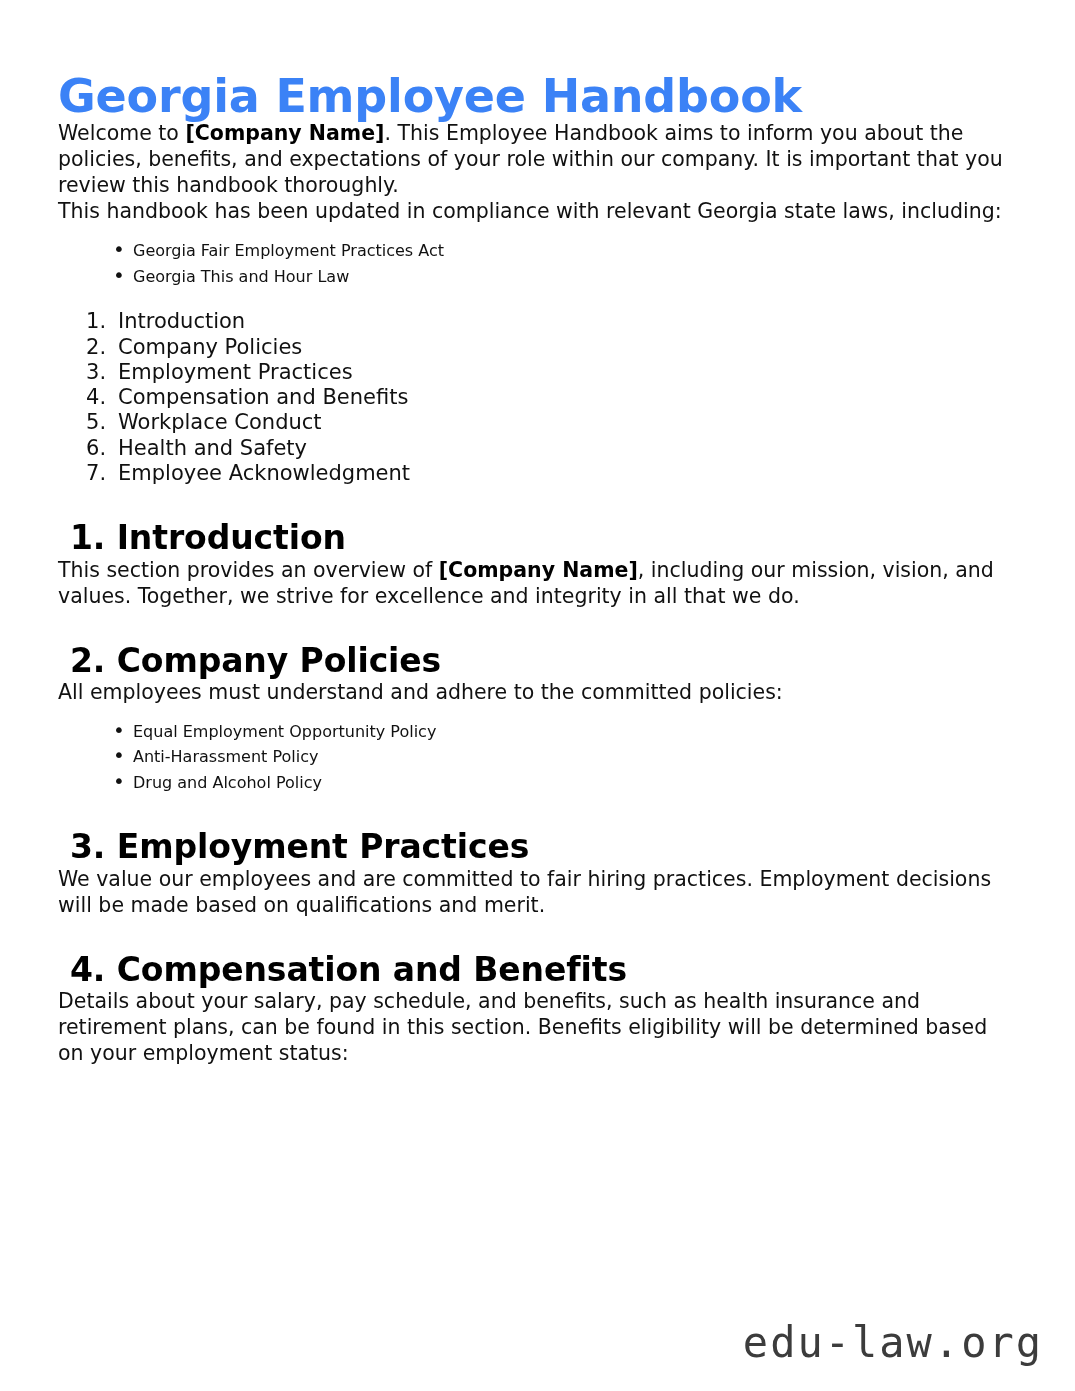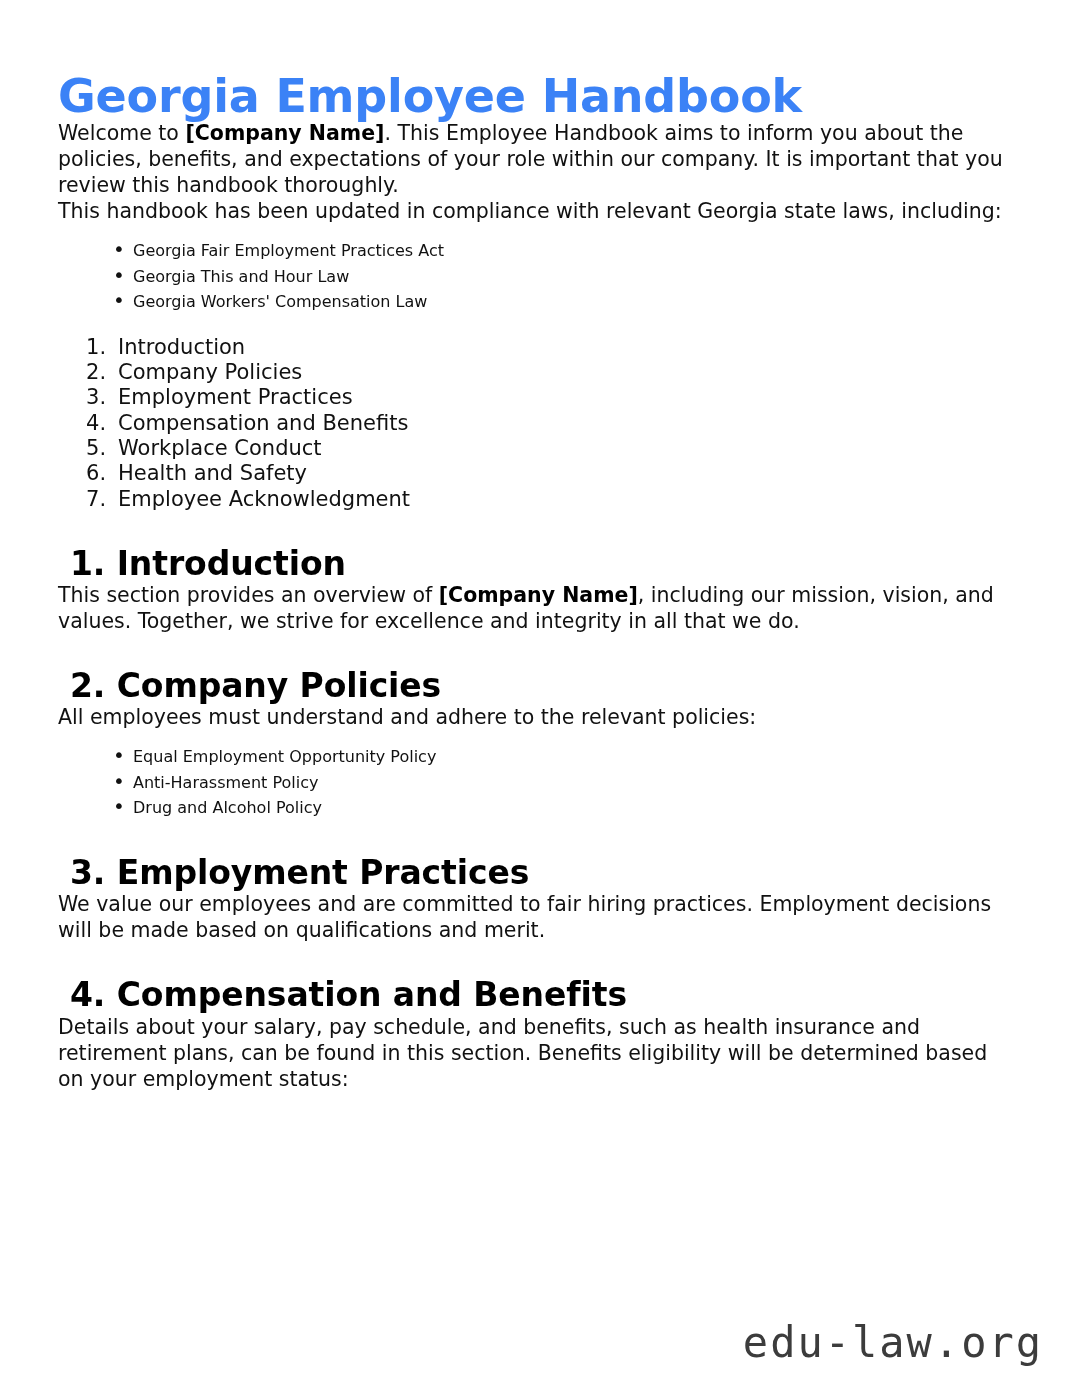--- a/index.html
+++ b/index.html
@@ -142,39 +142,38 @@
 
     <h1 class="doc-title">Georgia Employee Handbook</h1>
 
     <p class="body p-intro"><span>Welcome to </span><b>[Company Name]</b><span>. This Employee Handbook aims to inform you about the policies, benefits, and expectations of your role within our company. It is important that you review this handbook thoroughly.</span></p>
 
     <p class="body p-compliance">This handbook has been updated in compliance with relevant Georgia state laws, including:</p>
 
     <ul class="bullets">
       <li>Georgia Fair Employment Practices Act</li>
       <li>Georgia This and Hour Law</li>
-      <li>Georgia Workers' Compensation Law</li>
     </ul>
 
 
     <ol class="toc">
       <li>Introduction</li>
       <li>Company Policies</li>
       <li>Employment Practices</li>
       <li>Compensation and Benefits</li>
       <li>Workplace Conduct</li>
       <li>Health and Safety</li>
       <li>Employee Acknowledgment</li>
     </ol>
 
     <h2 class="h-section">1. Introduction</h2>
     <p class="body p-sec-body"><span>This section provides an overview of </span><b>[Company Name]</b><span>, including our mission, vision, and values. Together, we strive for excellence and integrity in all that we do.</span></p>
 
     <h2 class="h-section">2. Company Policies</h2>
-    <p class="body p-before-list">All employees must understand and adhere to the relevant policies:</p>
+    <p class="body p-before-list">All employees must understand and adhere to the committed policies:</p>
     <ul class="bullets">
       <li>Equal Employment Opportunity Policy</li>
       <li>Anti-Harassment Policy</li>
       <li>Drug and Alcohol Policy</li>
     </ul>
 
     <h2 class="h-section">3. Employment Practices</h2>
     <p class="body p-sec-body">We value our employees and are committed to fair hiring practices. Employment decisions will be made based on qualifications and merit.</p>
 
     <h2 class="h-section">4. Compensation and Benefits</h2>

